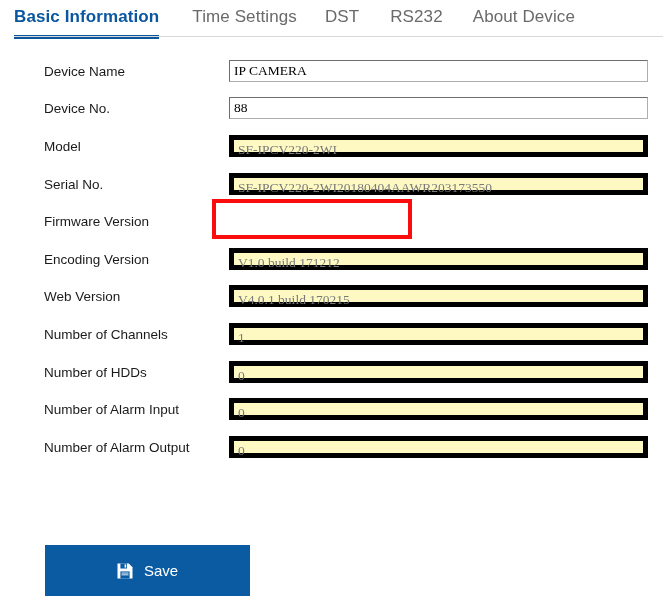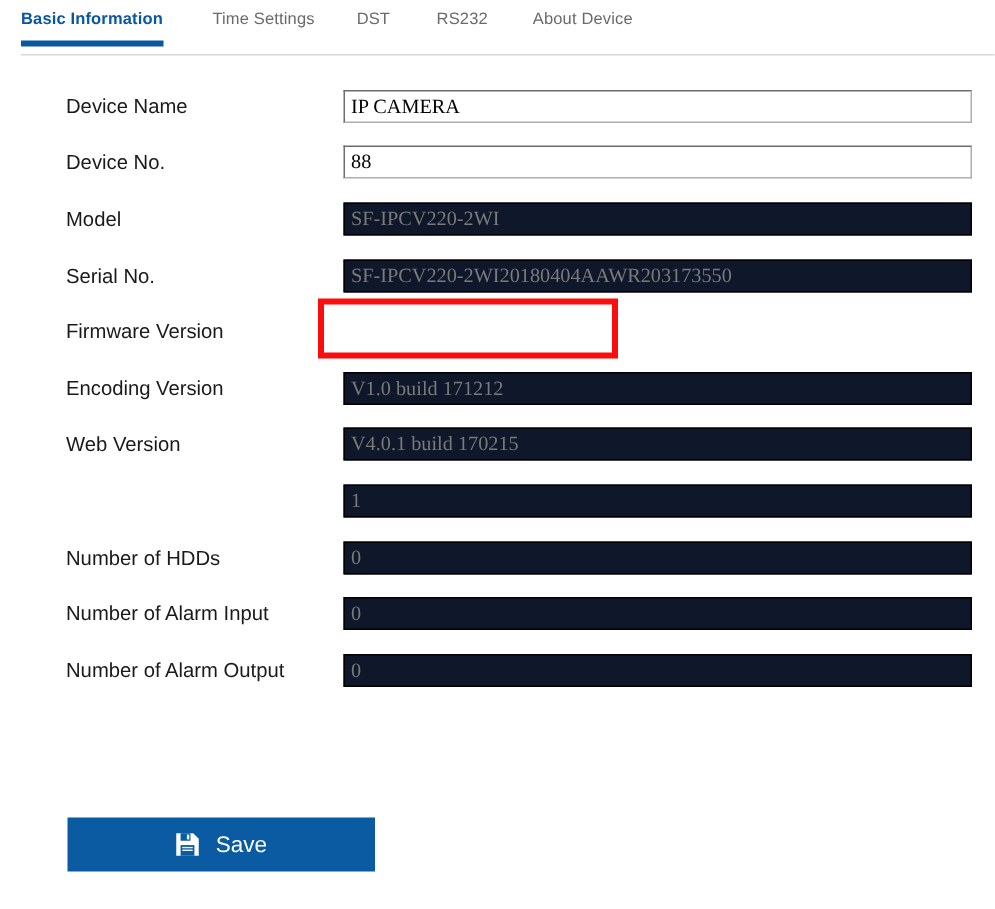--- a/index.html
+++ b/index.html
@@ -36,21 +36,21 @@
     position: absolute;
     left: 14px;
     top: 0;
     display: flex;
     align-items: flex-start;
   }
   .tab {
     position: relative;
     padding: 7px 0 12px 0;
     margin-right: 38px;
-    font-size: 11px;
+    font-size: 17px;
     color: #6a6a6a;
     white-space: nowrap;
     cursor: pointer;
     letter-spacing: 0.1px;
     text-align: right;
   }
   .tab.active {
     color: #0a57a0;
     font-weight: bold;
   }
@@ -104,22 +104,22 @@
     padding: 0 4px;
   }
   .field.editable {
     background: #ffffff;
     border: 1px solid #6d6d6d;
     border-right-color: #aeaeae;
     border-bottom-color: #aeaeae;
     color: #000000;
   }
   .field.readonly {
-    background: #0f172a;
-    border: 1px solid #000000;
+    background: #fef9c3;
+    border: 5px solid #000000;
     color: #7a7a7a;
   }
   .field-text {
     display: block;
     line-height: 20px;
   }
 
   
   .highlight-box {
     position: absolute;
@@ -132,21 +132,21 @@
     pointer-events: none;
     z-index: 5;
   }
 
   
   .save-button {
     position: absolute;
     left: 45px;
     top: 545px;
     width: 205px;
-    height: 36px;
+    height: 51px;
     background: #0a5ba2;
     border: none;
     color: #ffffff;
     font-family: "Liberation Sans", sans-serif;
     font-size: 15px;
     display: flex;
     align-items: center;
     justify-content: center;
     gap: 11px;
     cursor: pointer;
@@ -209,20 +209,21 @@
         <span class="field-text">V1.0 build 171212</span>
       </div>
     </div>
     <div class="row">
       <div class="row-label">Web Version</div>
       <div class="field readonly">
         <span class="field-text">V4.0.1 build 170215</span>
       </div>
     </div>
     <div class="row">
+      <div class="row-label">Number of Channels</div>
       <div class="field readonly">
         <span class="field-text">1</span>
       </div>
     </div>
     <div class="row">
       <div class="row-label">Number of HDDs</div>
       <div class="field readonly">
         <span class="field-text">0</span>
       </div>
     </div>

